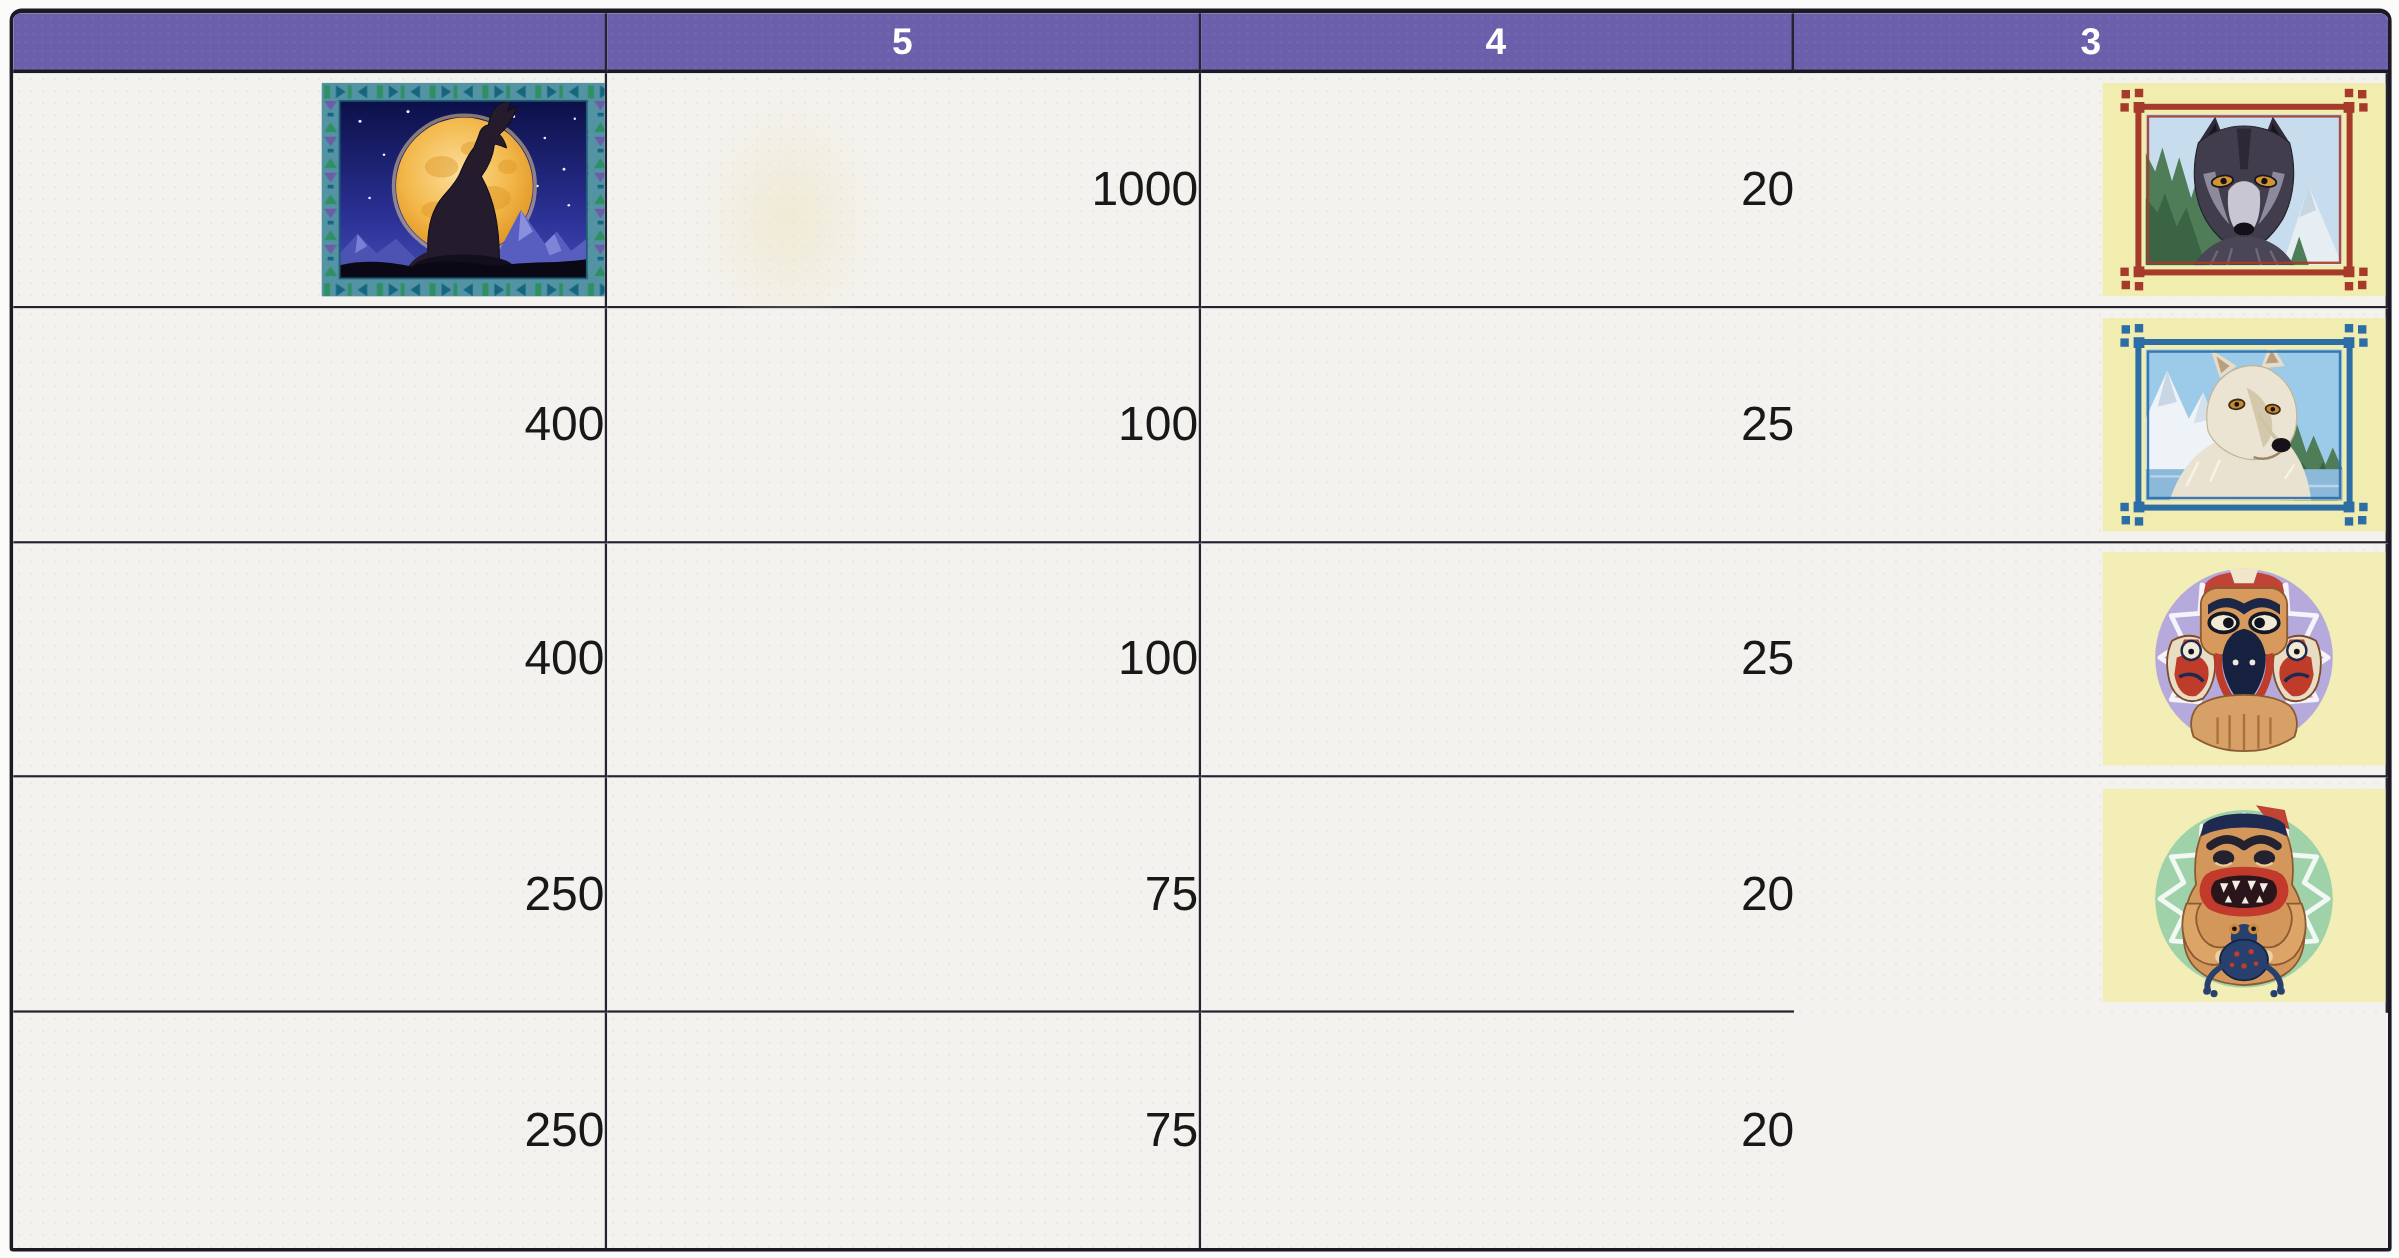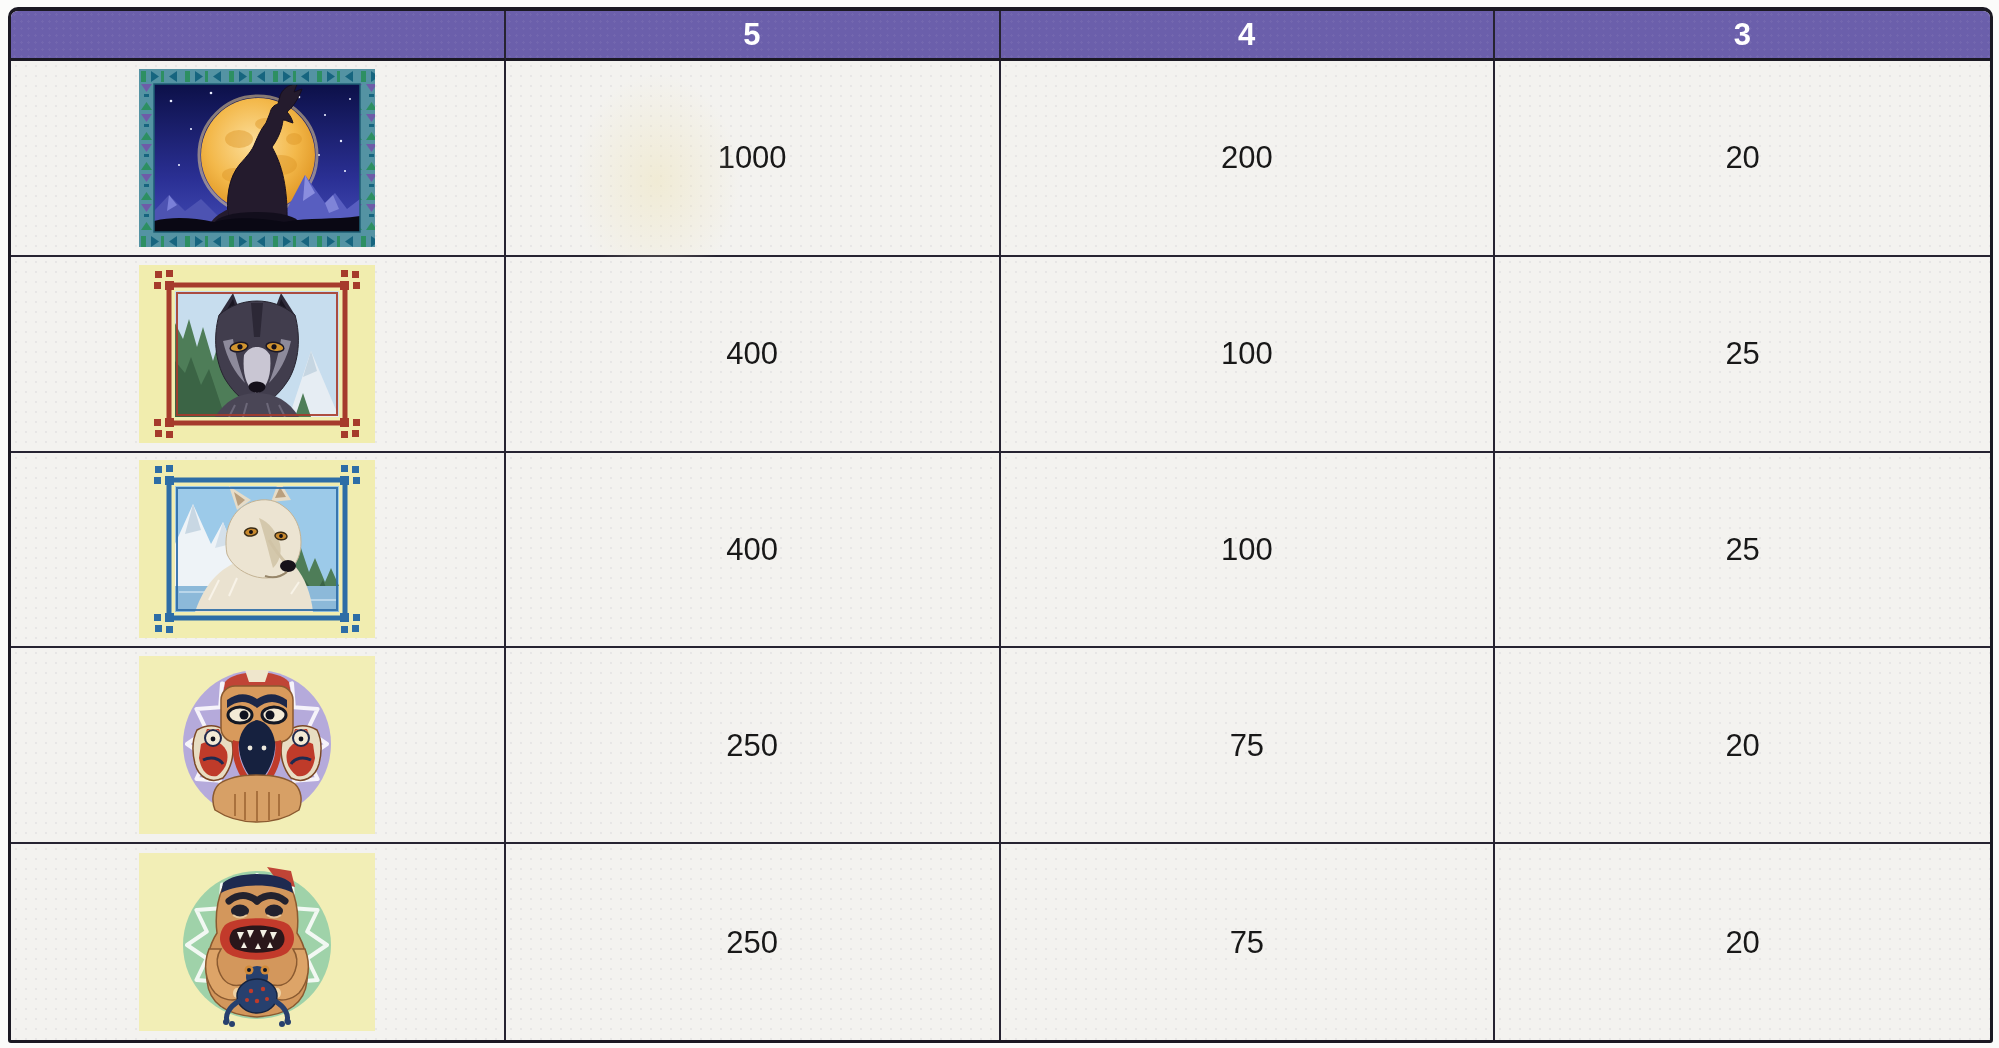--- a/index.html
+++ b/index.html
@@ -31,22 +31,22 @@
     border-right: 2px solid #262331;
     border-bottom: 3px solid #1b1923;
     display: flex; align-items: center; justify-content: center;
     color: #ffffff; font-weight: bold; font-size: 31px;
     letter-spacing: 0.5px;
   }
   .cell {
     position: relative;
     border-right: 2px solid #262331;
     border-bottom: 2px solid #262331;
-    display: flex; align-items: center; justify-content: center;
-    font-size: 31px; color: #181818;
+    display: flex; align-items: center; justify-content: flex-end;
+    font-size: 40px; color: #181818;
     background-color: #f3f2ef;
     background-image: radial-gradient(rgba(128,126,142,0.10) 1px, transparent 1.3px);
     background-size: 10px 10px;
   }
   .c-last { border-right: none; }
   .r-last { border-bottom: none; }
 
   
   .wm::after {
     content: "";
@@ -139,23 +139,20 @@
           <path d="M90 140 C80 144 73 150 69 158 L86 158 Z" fill="#241b2d"></path>
           <ellipse cx="118" cy="154" rx="42" ry="11" fill="#120e1c"></ellipse>
           <path d="M15 163 L15 152 C35 147 55 149 75 153 C95 147 120 149 145 153 C170 148 195 151 221 147 L221 163 Z" fill="#0a0814"></path>
         </g>
         <rect x="15" y="15" width="206" height="148" fill="none" stroke="#1e5f75" stroke-width="1.5"></rect>
       </svg>
     </div>
     <div class="cell wm">
         <span class="value">1000</span>
       </div>
-    <div class="cell">
-        <span class="value">200</span>
-      </div>
     <div class="cell c-last">
         <span class="value">20</span>
       </div>
 
     <div class="cell">
       <svg class="sym" viewBox="0 0 236 178" role="img" aria-label="grey-wolf">
         <defs>
             <clipPath id="s2clip">
               <rect x="36" y="26" width="164" height="126"></rect>
             </clipPath>

